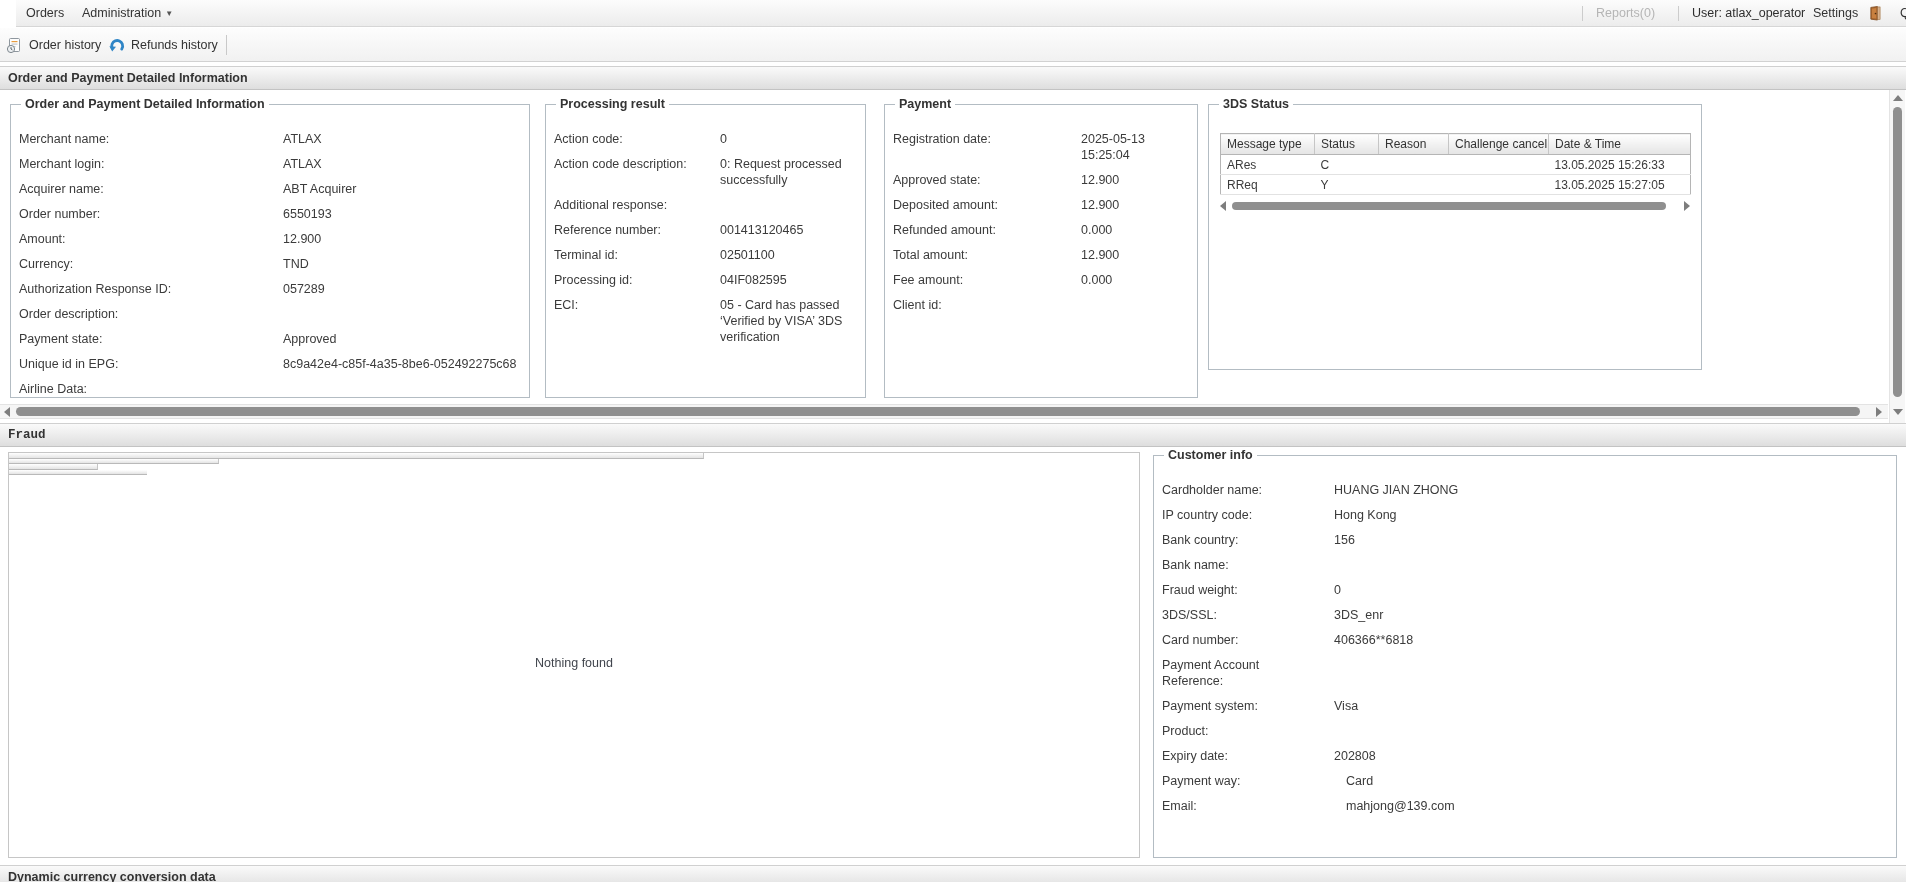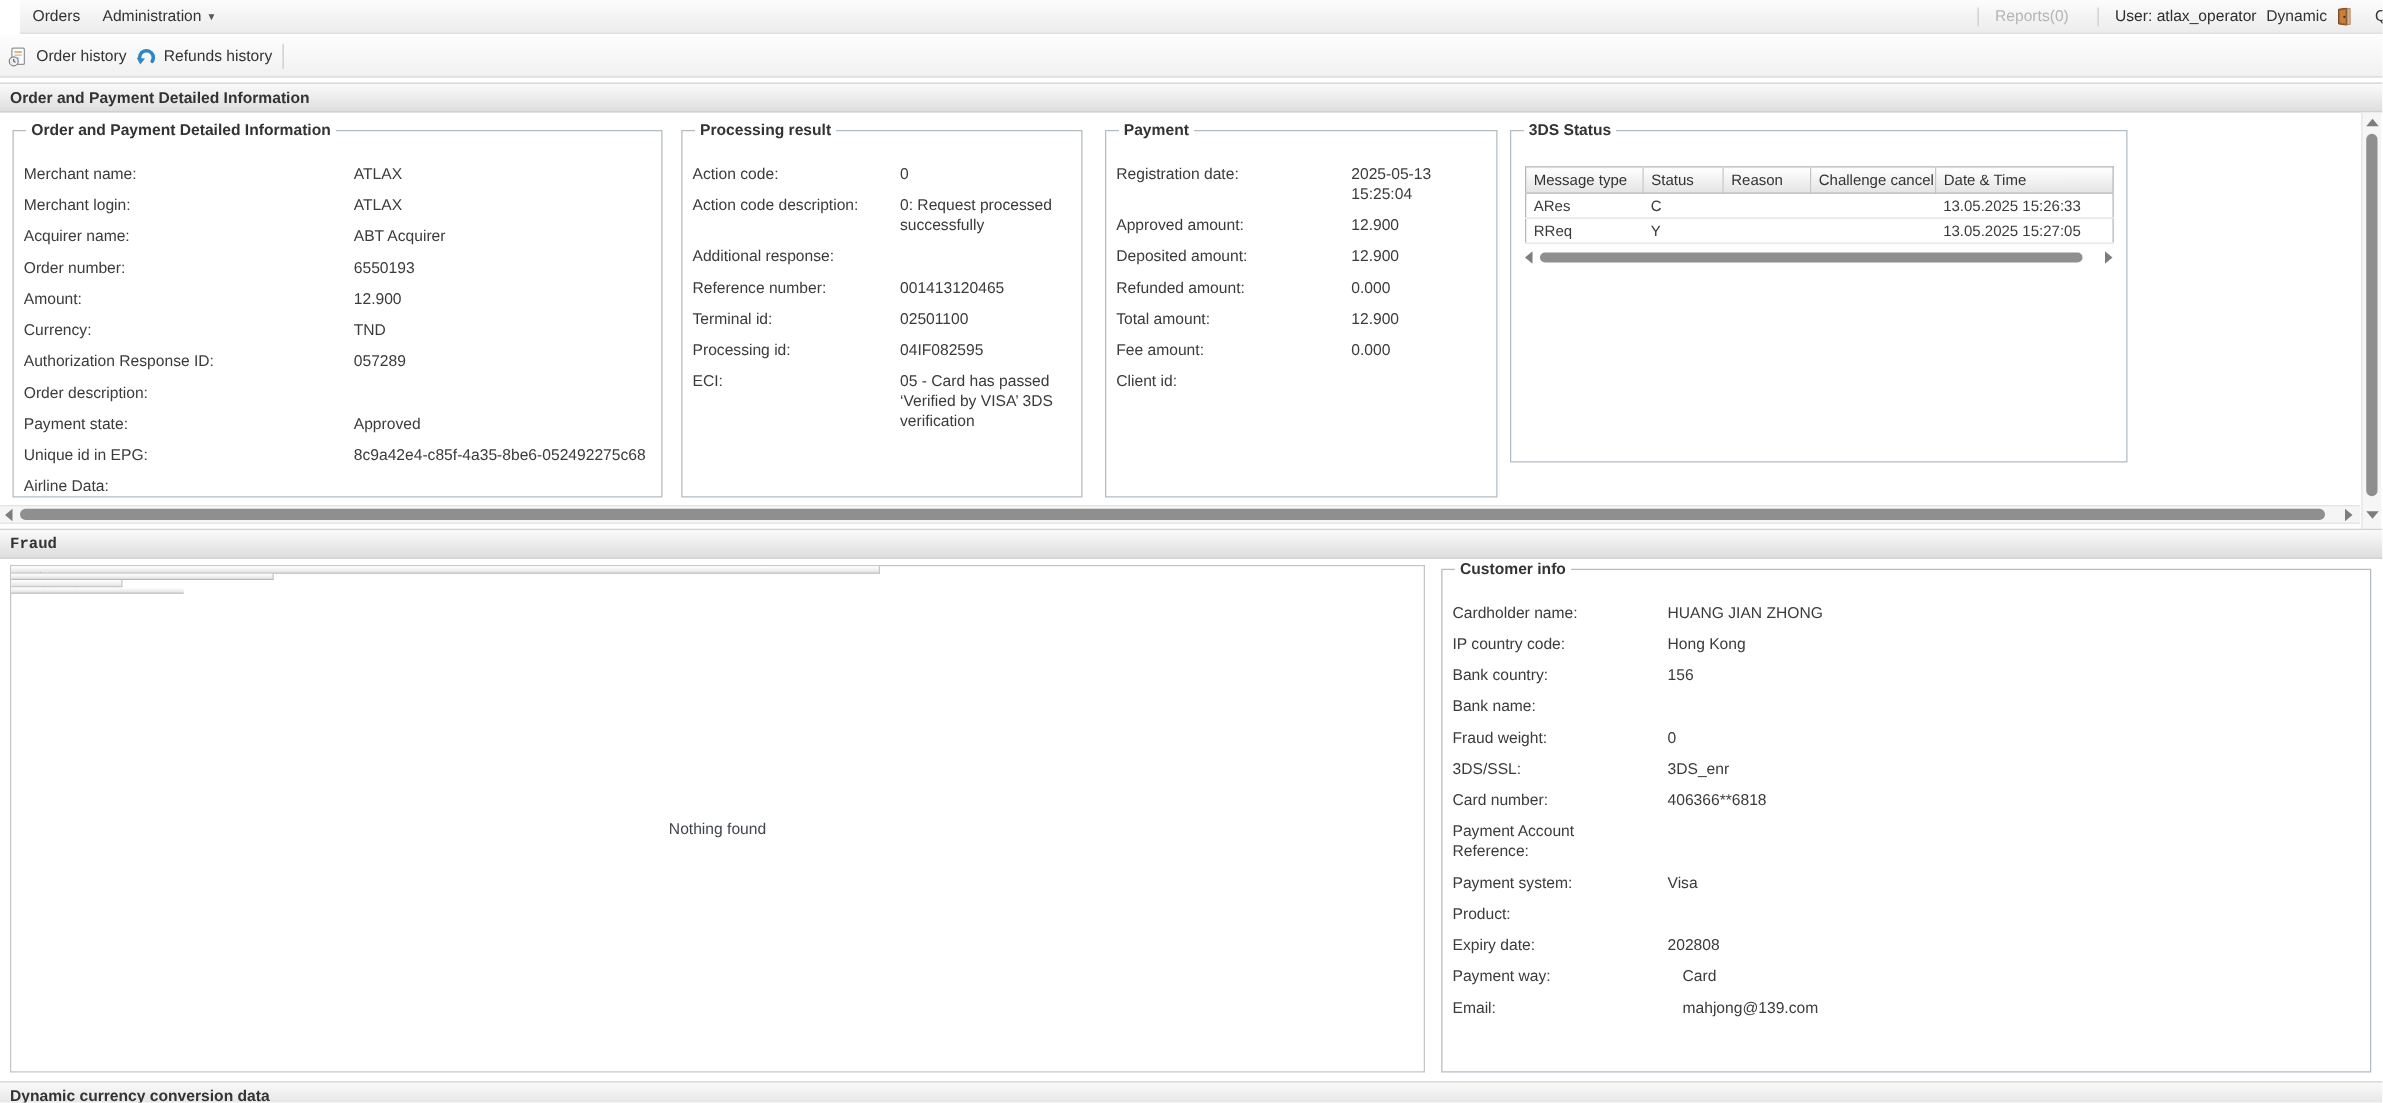--- a/index.html
+++ b/index.html
@@ -98,21 +98,21 @@
 </head>
 <body>
 
 <div class="menubar">
   <span class="menu-item m-orders">Orders</span>
   <span class="menu-item m-admin"><span>Administration</span><span class="caret">▼</span></span>
   <span class="m-sep sep1"></span>
   <span class="menu-item m-reports">Reports(0)</span>
   <span class="m-sep sep2"></span>
   <span class="menu-item m-user">User: atlax_operator</span>
-  <span class="menu-item m-settings">Dynamic</span>
+  <span class="menu-item m-settings">Settings</span>
   <span class="icon m-door">
     <svg width="15" height="15" viewBox="0 0 16 16">
       <path d="M3 1.5 L10 0.5 V15 L3 14 Z" fill="#a8662f" stroke="#7a4519" stroke-width="0.8"></path>
       <path d="M4.2 2.8 L8.8 2.1 V13.4 L4.2 12.7 Z" fill="#c8803f"></path>
       <rect x="10.3" y="1" width="2.6" height="13.4" fill="#d8b28e" stroke="#9a6a3a" stroke-width="0.6"></rect>
       <circle cx="8" cy="8" r="0.9" fill="#4a2c10"></circle>
     </svg>
   </span>
   <span class="menu-item m-quit">Quit</span>
 </div>
@@ -225,21 +225,21 @@
     </div>
 </fieldset>
 
 <fieldset class="fs-payment">
   <legend>Payment</legend>
   <div class="field-row">
       <div class="field-label">Registration date:</div>
       <div class="field-value">2025-05-13 15:25:04</div>
     </div>
   <div class="field-row">
-      <div class="field-label">Approved amount:</div>
+      <div class="field-label">Approved state:</div>
       <div class="field-value">12.900</div>
     </div>
   <div class="field-row">
       <div class="field-label">Deposited amount:</div>
       <div class="field-value">12.900</div>
     </div>
   <div class="field-row">
       <div class="field-label">Refunded amount:</div>
       <div class="field-value">0.000</div>
     </div>

